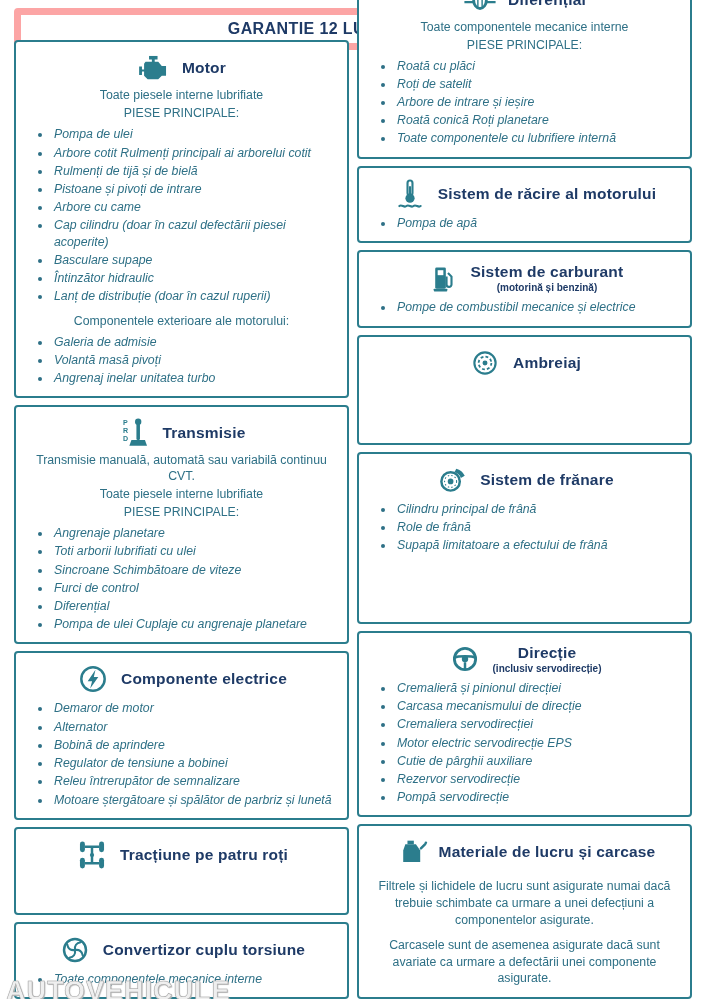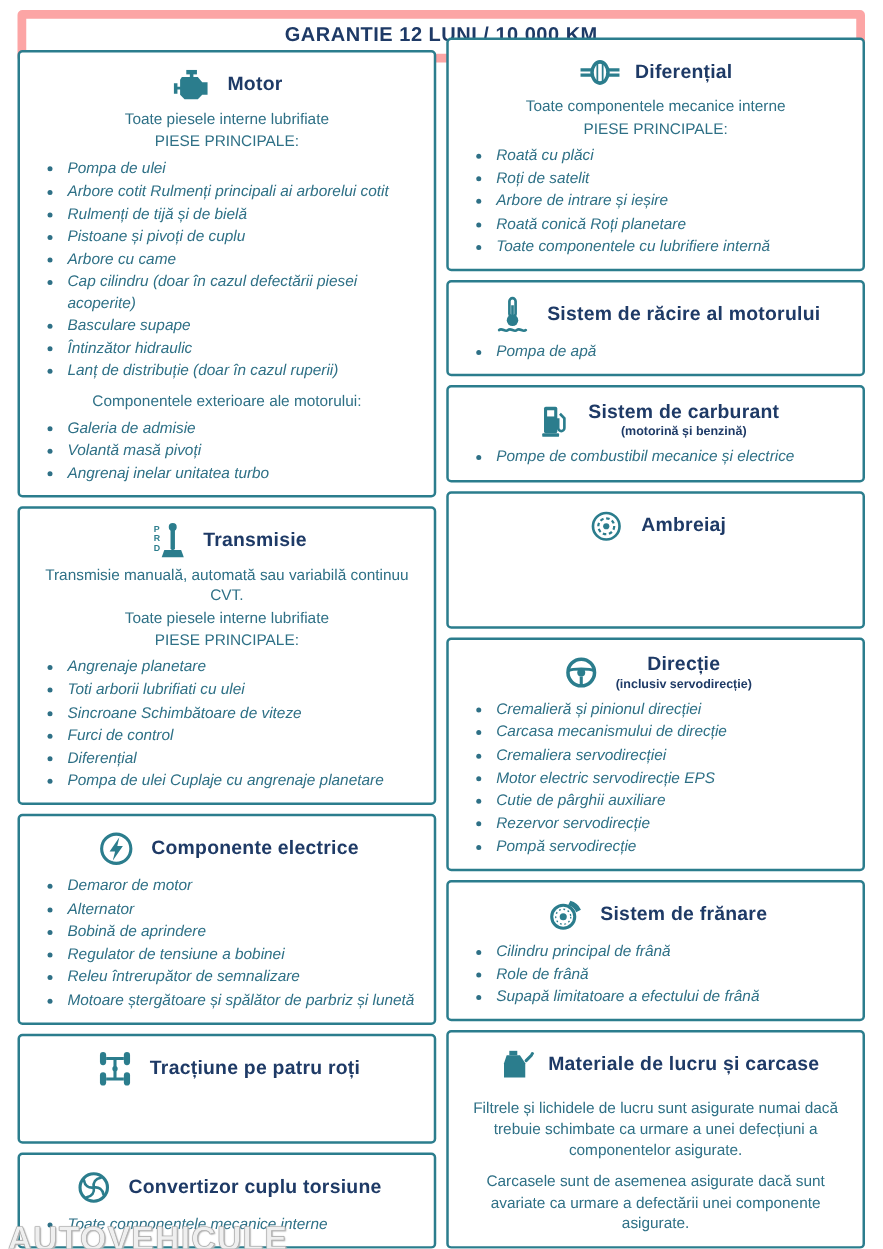--- a/index.html
+++ b/index.html
@@ -61,21 +61,21 @@
             <div class="titles">
               <h2 class="card-title">Motor</h2>
             </div>
           </div>
           <p class="intro">Toate piesele interne lubrifiate</p>
           <p class="intro">PIESE PRINCIPALE:</p>
           <ul class="bullets">
             <li>Pompa de ulei</li>
             <li>Arbore cotit Rulmenți principali ai arborelui cotit</li>
             <li>Rulmenți de tijă și de bielă</li>
-            <li>Pistoane și pivoți de cuplu</li>
+            <li>Pistoane și pivoți de intrare</li>
             <li>Arbore cu came</li>
             <li>Cap cilindru (doar în cazul defectării piesei acoperite)</li>
             <li>Basculare supape</li>
             <li>Întinzător hidraulic</li>
             <li>Lanț de distribuție (doar în cazul ruperii)</li>
           </ul>
           <p class="intro">Componentele exterioare ale motorului:</p>
           <ul class="bullets">
             <li>Galeria de admisie</li>
             <li>Volantă masă pivoți</li>
@@ -232,20 +232,40 @@
               <svg viewBox="0 0 48 48" fill="none" stroke="#2b7d8d">
                 <circle cx="24" cy="24" r="15" stroke-width="3"></circle>
                 <circle cx="24" cy="24" r="9" stroke-width="2.5" stroke-dasharray="4 3"></circle>
                 <circle cx="24" cy="24" r="3.5" fill="#2b7d8d" stroke="none"></circle>
               </svg>
             </span>
             <div class="titles">
               <h2 class="card-title">Ambreiaj</h2>
             </div>
           </div>
+        </section>
+        <section class="card">
+          <div class="card-head">
+            <span class="icon">
+              <svg viewBox="0 0 48 48" fill="none">
+                <circle cx="22" cy="26" r="13" stroke="#2b7d8d" stroke-width="3.5"></circle>
+                <circle cx="22" cy="26" r="4" fill="#2b7d8d"></circle>
+                <circle cx="22" cy="26" r="8.5" stroke="#2b7d8d" stroke-width="1.5" stroke-dasharray="2 3"></circle>
+                <path d="M30 8a18 18 0 0 1 12 10l-5.5 3a12 12 0 0 0-9-8z" fill="#2b7d8d"></path>
+              </svg>
+            </span>
+            <div class="titles">
+              <h2 class="card-title">Sistem de frănare</h2>
+            </div>
+          </div>
+          <ul class="bullets">
+            <li>Cilindru principal de frână</li>
+            <li>Role de frână</li>
+            <li>Supapă limitatoare a efectului de frână</li>
+          </ul>
         </section>
         <section class="card">
           <div class="card-head">
             <span class="icon">
               <svg viewBox="0 0 48 48" fill="none" stroke="#2b7d8d">
                 <circle cx="24" cy="24" r="15" stroke-width="4"></circle>
                 <circle cx="24" cy="24" r="4.5" fill="#2b7d8d" stroke="none"></circle>
                 <path d="M9.5 22c5-2.5 24-2.5 29 0M24 28.5V39" stroke-width="3.5"></path>
               </svg>
             </span>
@@ -261,40 +281,20 @@
             <li>Motor electric servodirecție EPS</li>
             <li>Cutie de pârghii auxiliare</li>
             <li>Rezervor servodirecție</li>
             <li>Pompă servodirecție</li>
           </ul>
         </section>
         <section class="card">
           <div class="card-head">
             <span class="icon">
               <svg viewBox="0 0 48 48" fill="none">
-                <circle cx="22" cy="26" r="13" stroke="#2b7d8d" stroke-width="3.5"></circle>
-                <circle cx="22" cy="26" r="4" fill="#2b7d8d"></circle>
-                <circle cx="22" cy="26" r="8.5" stroke="#2b7d8d" stroke-width="1.5" stroke-dasharray="2 3"></circle>
-                <path d="M30 8a18 18 0 0 1 12 10l-5.5 3a12 12 0 0 0-9-8z" fill="#2b7d8d"></path>
-              </svg>
-            </span>
-            <div class="titles">
-              <h2 class="card-title">Sistem de frănare</h2>
-            </div>
-          </div>
-          <ul class="bullets">
-            <li>Cilindru principal de frână</li>
-            <li>Role de frână</li>
-            <li>Supapă limitatoare a efectului de frână</li>
-          </ul>
-        </section>
-        <section class="card">
-          <div class="card-head">
-            <span class="icon">
-              <svg viewBox="0 0 48 48" fill="none">
                 <rect x="19" y="8" width="9" height="5" fill="#2b7d8d"></rect>
                 <path d="M16 13h15l6 9v16H13V22z" fill="#2b7d8d"></path>
                 <path d="M38 19l6-6" stroke="#2b7d8d" stroke-width="3.5" stroke-linecap="round"></path>
                 <circle cx="45" cy="11" r="1.8" fill="#2b7d8d"></circle>
               </svg>
             </span>
             <div class="titles">
               <h2 class="card-title">Materiale de lucru și carcase</h2>
             </div>
           </div>

